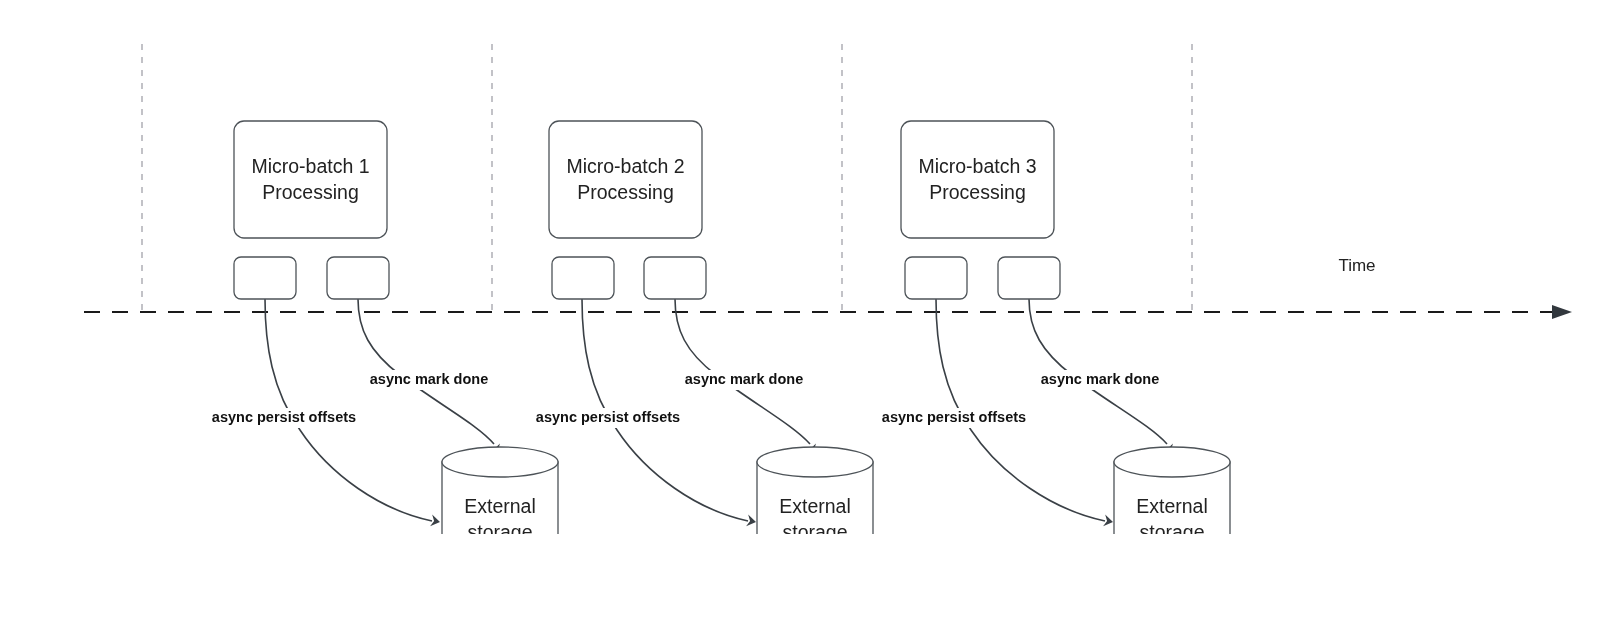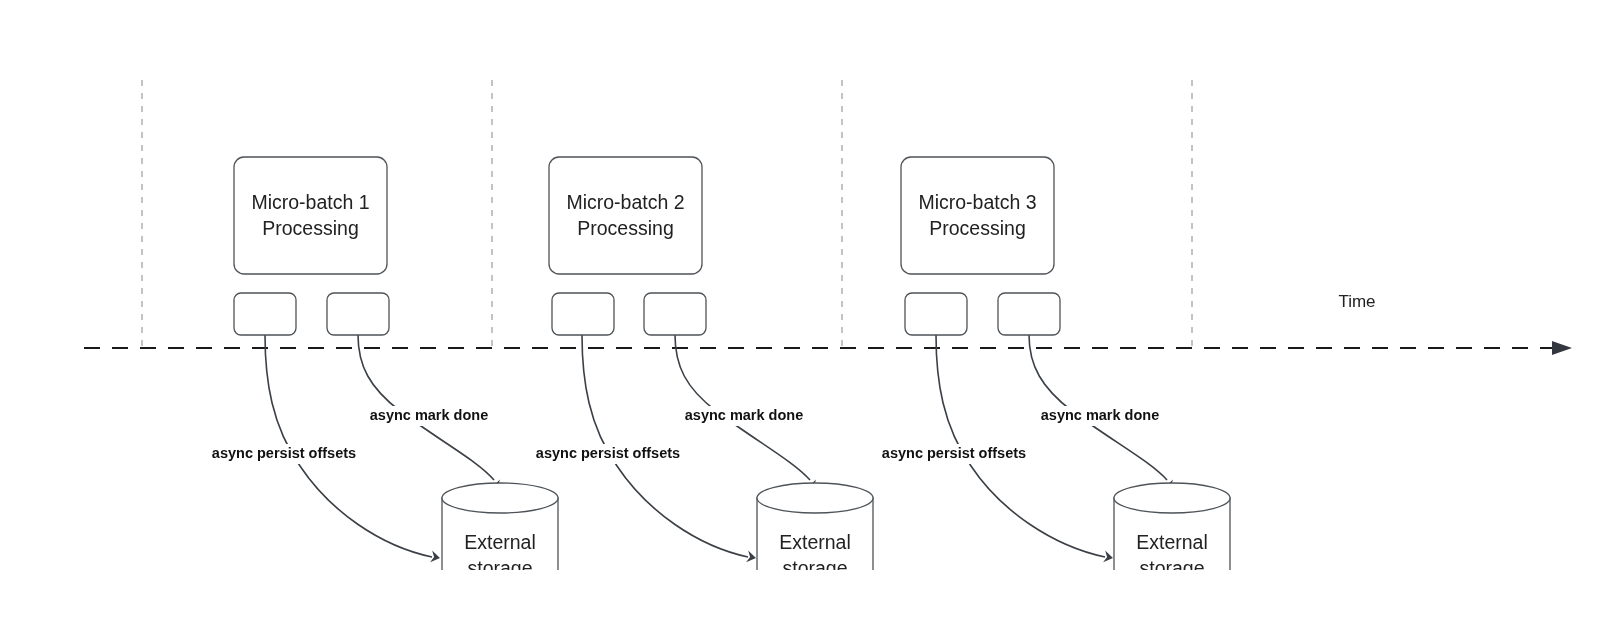--- a/index.html
+++ b/index.html
@@ -11,21 +11,20 @@
   body {
     font-family: "Liberation Sans", sans-serif;
     color: #222222;
   }
   #diagram-root {
     position: relative;
     width: 1600px;
     height: 534px;
     background: #ffffff;
     overflow: hidden;
-    margin-top: 36px;
   }
   #diagram-svg {
     position: absolute;
     top: 0;
     left: 0;
     width: 1600px;
     height: 642px;
     display: block;
   }
   .node-label {

